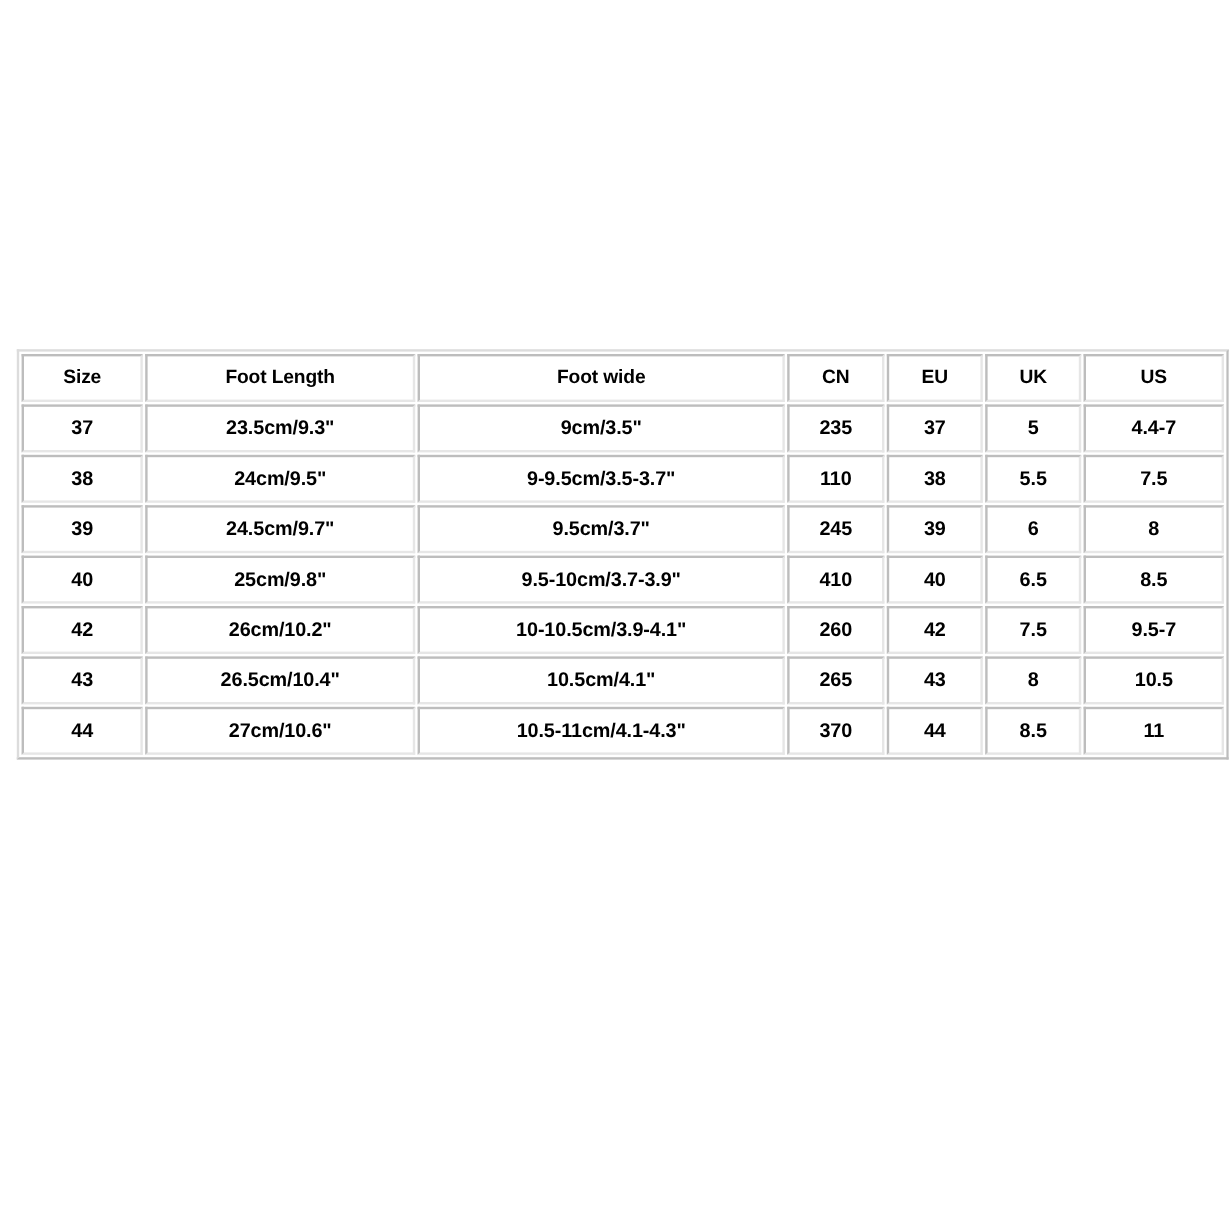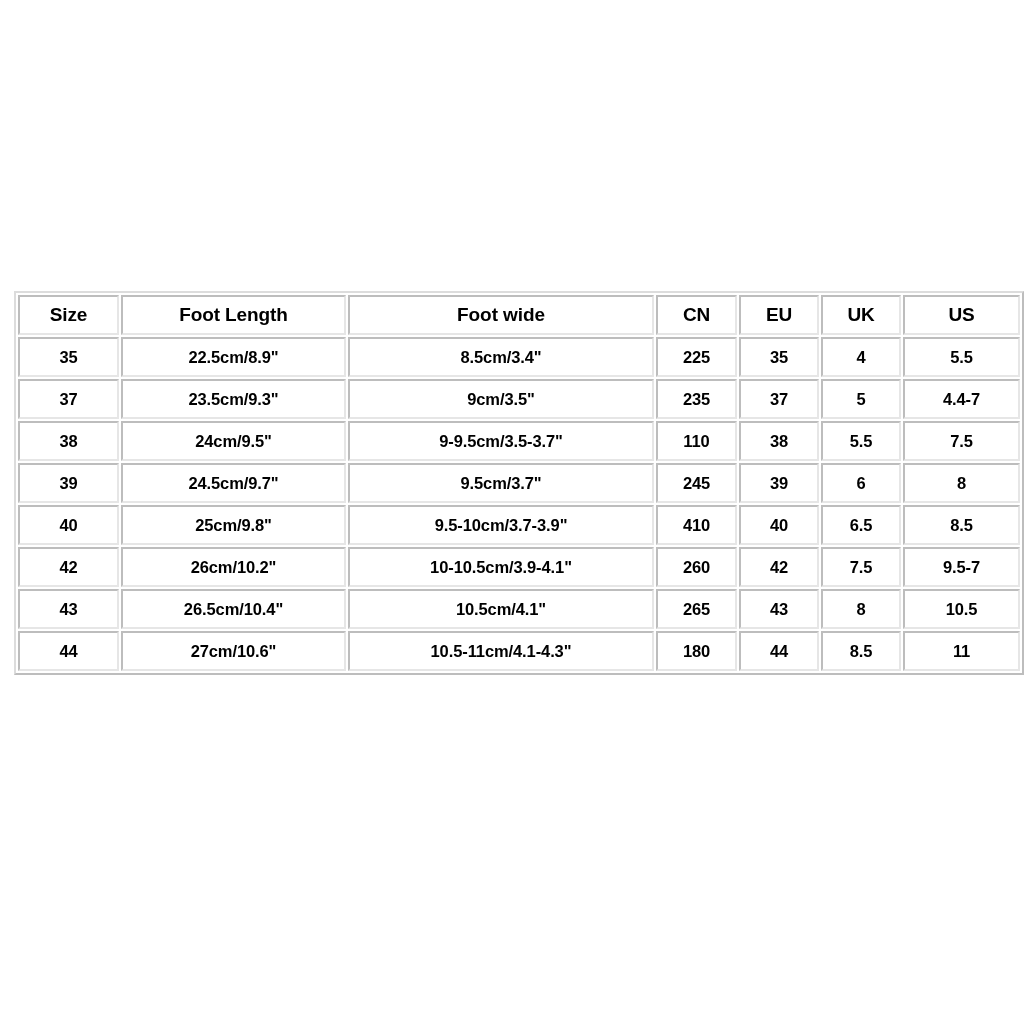--- a/index.html
+++ b/index.html
@@ -50,21 +50,21 @@
     font-size: 16.5px;
     text-align: center;
     vertical-align: middle;
     height: 36px;
     padding: 0 2px;
     white-space: nowrap;
     letter-spacing: -0.1px;
   }
 
   table.size-chart thead th {
-    font-size: 19px;
+    font-size: 16px;
     margin-left: 40px;
   }
 
   
   col.c-size   { width: 101px; }
   col.c-length { width: 225px; }
   col.c-wide   { width: 306px; }
   col.c-cn     { width: 81px; }
   col.c-eu     { width: 80px; }
   col.c-uk     { width: 80px; }
@@ -89,29 +89,20 @@
         <th>Size</th>
         <th>Foot Length</th>
         <th>Foot wide</th>
         <th>CN</th>
         <th>EU</th>
         <th>UK</th>
         <th>US</th>
       </tr>
     </thead>
     <tbody id="chart-body">
-        <tr>
-          <td>35</td>
-          <td>22.5cm/8.9"</td>
-          <td>8.5cm/3.4"</td>
-          <td>225</td>
-          <td>35</td>
-          <td>4</td>
-          <td>5.5</td>
-        </tr>
         <tr>
           <td>37</td>
           <td>23.5cm/9.3"</td>
           <td>9cm/3.5"</td>
           <td>235</td>
           <td>37</td>
           <td>5</td>
           <td>4.4-7</td>
         </tr>
         <tr>
@@ -156,20 +147,20 @@
           <td>10.5cm/4.1"</td>
           <td>265</td>
           <td>43</td>
           <td>8</td>
           <td>10.5</td>
         </tr>
         <tr>
           <td>44</td>
           <td>27cm/10.6"</td>
           <td>10.5-11cm/4.1-4.3"</td>
-          <td>180</td>
+          <td>370</td>
           <td>44</td>
           <td>8.5</td>
           <td>11</td>
         </tr>
       </tbody>
   </table>
 </div>
 
 </body></html>

